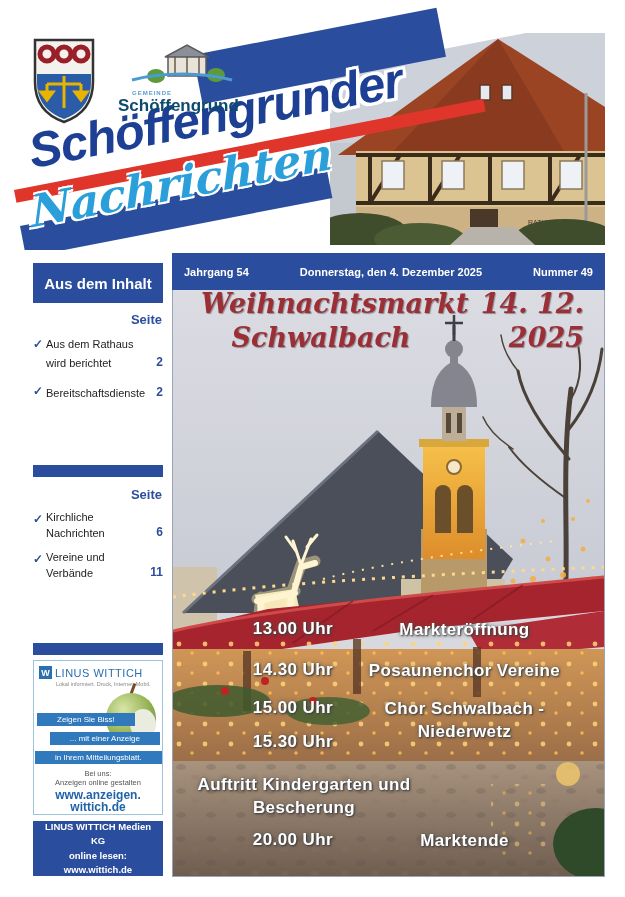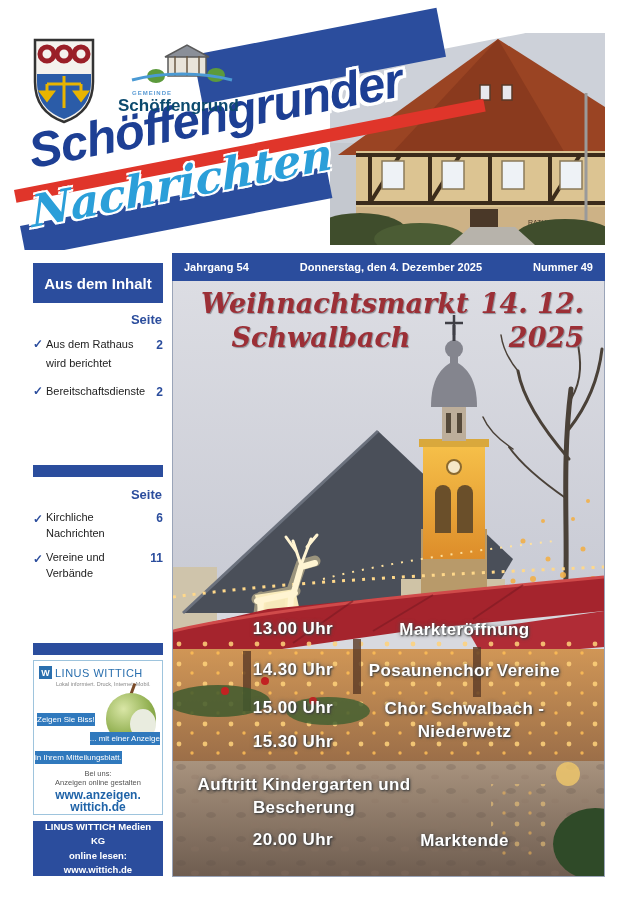--- a/index.html
+++ b/index.html
@@ -22,30 +22,30 @@
   .sub-title{position:absolute;left:30px;top:186px;z-index:5;transform:rotate(-11deg) skewX(-8deg);transform-origin:left top;
             font-family:"DejaVu Serif",serif;font-style:italic;font-weight:bold;font-size:44px;color:#2b9fd9;white-space:nowrap;
             text-shadow:-2px -2px 0 #fff,2px -2px 0 #fff,-2px 2px 0 #fff,2px 2px 0 #fff;}
   .photo{position:absolute;left:330px;top:33px;width:275px;height:212px;z-index:1;}
   .crest{position:absolute;left:33px;top:36px;width:62px;height:88px;z-index:6;}
   .gem-logo{position:absolute;left:118px;top:42px;width:120px;height:72px;z-index:6;text-align:center;}
   .gem-small{font-size:6px;letter-spacing:1px;color:#5a9bd4;font-weight:bold;text-align:left;margin-left:14px;}
   .gem-name{font-size:17px;color:#0c4a6e;font-weight:bold;letter-spacing:0px;text-align:left;}
 
   
-  .issue-bar{position:absolute;left:172px;top:253px;width:433px;height:28px;background:#2b4d9d;color:#fff;
+  .issue-bar{position:absolute;left:172px;top:253px;width:433px;height:37px;background:#2b4d9d;color:#fff;
              display:flex;align-items:center;justify-content:space-between;font-size:11px;font-weight:bold;
              padding:0 12px;box-sizing:border-box;z-index:4;}
 
   
   .inhalt-box{position:absolute;left:33px;top:263px;width:130px;height:40px;background:#2b4d9d;color:#fff;
               display:flex;align-items:center;justify-content:center;font-size:15px;font-weight:bold;}
   .toc{position:absolute;left:33px;width:130px;}
   .toc-seite{text-align:right;color:#2b4d9d;font-weight:bold;font-size:13px;margin-bottom:8px;padding-right:1px;}
-  .toc-item{display:flex;margin-bottom:10px;}
+  .toc-item{display:flex;align-items:flex-end;margin-bottom:10px;}
   .toc-check{width:13px;flex:0 0 13px;color:#2b4d9d;font-weight:bold;font-size:12px;line-height:1.5;align-self:flex-start;}
   .toc-check::before{content:"\2713";}
   .toc-label{flex:1;font-size:11px;color:#222;line-height:1.7;}
   .toc-page{flex:0 0 14px;text-align:right;color:#2b4d9d;font-weight:bold;font-size:12px;line-height:1.7;}
   .toc.sec2 .toc-label, .toc.sec2 .toc-page{line-height:1.45;}
   .toc.sec2 .toc-item{margin-bottom:8px;}
   .divbar{position:absolute;left:33px;width:130px;height:12px;background:#2b4d9d;}
 
   
   .adbox{position:absolute;left:33px;top:660px;width:130px;height:155px;border:1px solid #9ec4dd;background:#fff;
@@ -53,21 +53,21 @@
   .ad-logo-row{position:absolute;left:5px;top:5px;display:flex;align-items:center;}
   .w-icon{width:13px;height:13px;background:#2a6fae;color:#fff;font-size:9px;font-weight:bold;
           display:flex;align-items:center;justify-content:center;margin-right:3px;}
   .ad-brand{font-size:11px;color:#2a6fae;letter-spacing:0.5px;font-weight:normal;}
   .ad-tagline{position:absolute;left:22px;top:20px;font-size:5.5px;color:#888;}
   .apple{position:absolute;right:4px;top:26px;width:52px;height:56px;z-index:1;}
   .apple-body{position:absolute;left:0;top:6px;width:50px;height:50px;border-radius:50% 50% 47% 47%;
           background:radial-gradient(circle at 35% 32%, #d9e6a6, #8fae4e 58%, #69903a);}
   .apple-bite{position:absolute;right:2px;top:22px;width:26px;height:30px;border-radius:50%;background:#e9ecdf;}
   .apple-stem{position:absolute;left:25px;top:-4px;width:3px;height:14px;background:#7a4a28;transform:rotate(20deg);}
-  .ad-blue{position:absolute;background:#3079bd;color:#fff;font-size:8px;padding:2px 0;white-space:nowrap;z-index:2;}
+  .ad-blue{position:absolute;background:#3079bd;color:#fff;font-size:8px;padding:2px 20px;white-space:nowrap;z-index:2;}
   .ad-b1{left:3px;top:52px;}
   .ad-b2{right:2px;top:71px;}
   .ad-b3{left:1px;top:90px;}
   .ad-note{position:absolute;left:0;width:100%;text-align:center;font-size:7.5px;color:#555;}
   .ad-n1{top:108px;}
   .ad-n2{top:117px;}
   .ad-url{position:absolute;left:0;width:100%;text-align:center;font-size:12px;font-weight:bold;color:#1f63a8;}
   .ad-u1{top:127px;}
   .ad-u2{top:139px;}
   .ad-footer{position:absolute;left:33px;top:821px;width:130px;height:55px;background:#2b4d9d;color:#fff;

